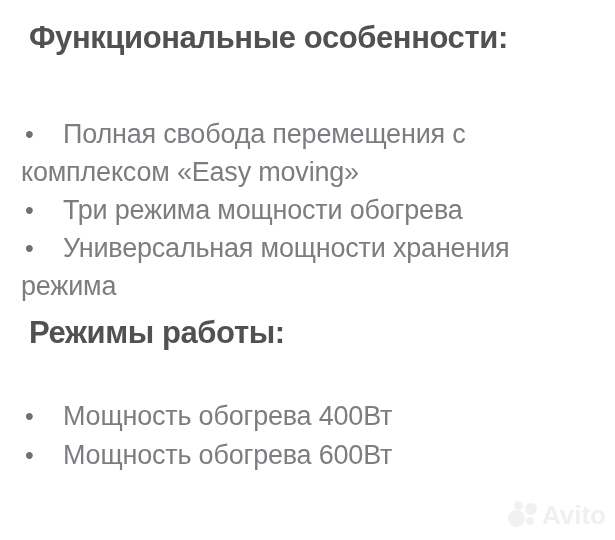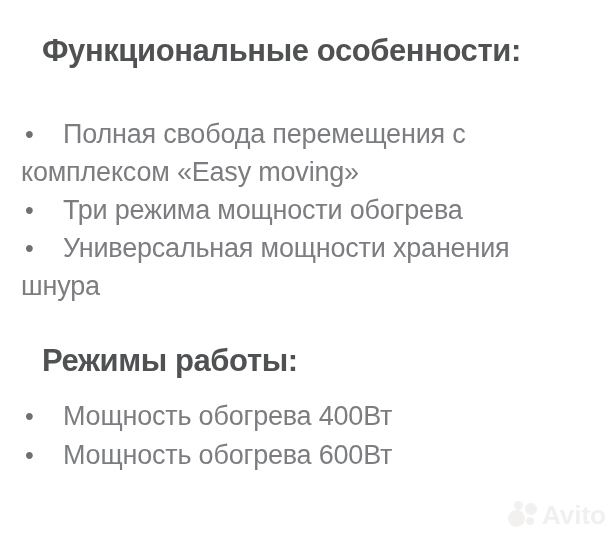--- a/index.html
+++ b/index.html
@@ -7,29 +7,29 @@
     position: relative;
     width: 615px;
     height: 540px;
     background: #ffffff;
     overflow: hidden;
     font-family: "Liberation Sans", sans-serif;
   }
   .heading {
     position: absolute;
     left: 29px;
-    margin: 13px;
+    margin: 0;
     font-size: 31px;
     font-weight: bold;
     letter-spacing: -0.4px;
     color: #4f5153;
     white-space: nowrap;
   }
   #heading-1 { top: 20px; }
-  #heading-2 { top: 330px; text-align: right; }
+  #heading-2 { top: 315px; text-align: right; }
   .list {
     position: absolute;
     left: 21px;
     font-size: 27px;
     font-weight: normal;
     color: #7b7d80;
     letter-spacing: -0.2px;
     white-space: nowrap;
   }
   #list-1 { top: 95px;  line-height: 38px; margin-top: 20px; }
@@ -89,21 +89,21 @@
     <div class="line">
       <span>комплексом «Easy moving»</span>
     </div>
     <div class="line">
       <span class="bullet">•</span><span>Три режима мощности обогрева</span>
     </div>
     <div class="line">
       <span class="bullet">•</span><span>Универсальная мощности хранения</span>
     </div>
     <div class="line">
-      <span>шнура</span>
+      <span>режима</span>
     </div>
   </div>
 
   <h2 class="heading" id="heading-2">Режимы работы:</h2>
 
   <div class="list" id="list-2">
     <div class="line">
       <span class="bullet">•</span><span>Мощность обогрева 400Вт</span>
     </div>
     <div class="line">

